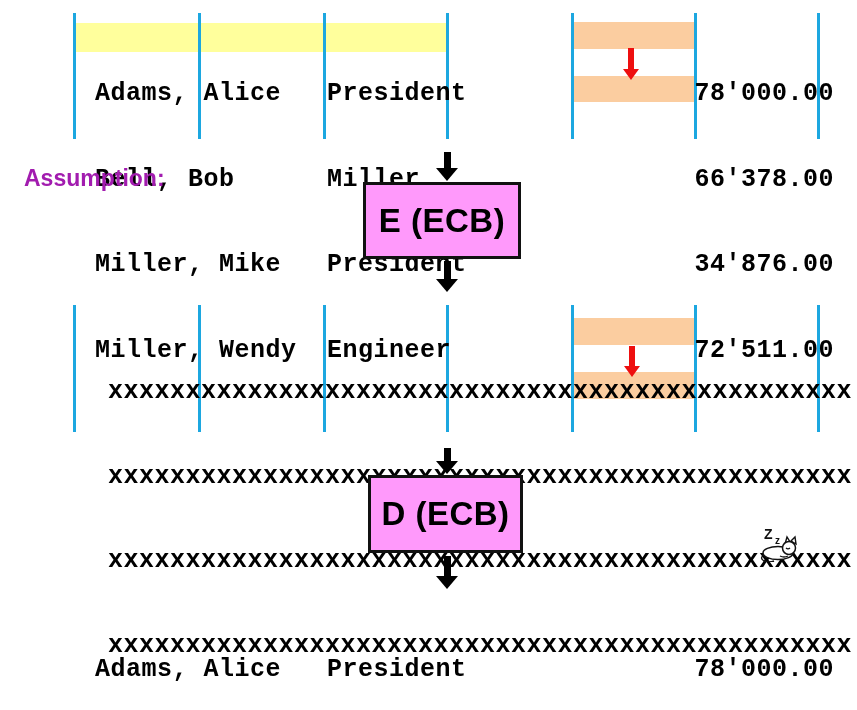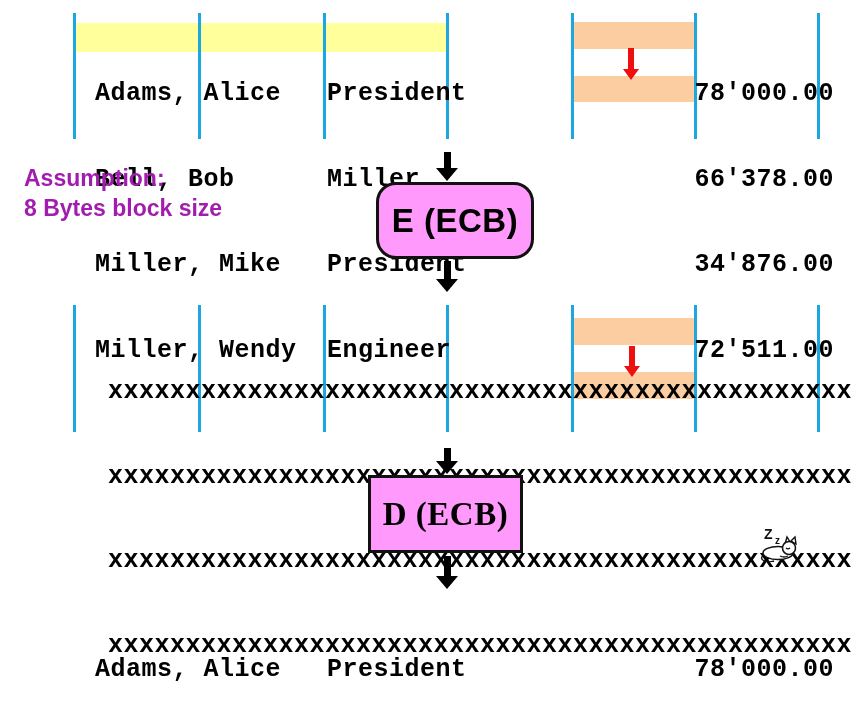--- a/index.html
+++ b/index.html
@@ -106,28 +106,27 @@
     </div>
     <div class="trow">
       <span class="col-name">Miller, Wendy</span>
       <span class="col-title">Engineer</span>
       <span class="col-salary">72'511.00</span>
     </div>
   </div>
 
   <div id="assumption">
     <div>Assumption:</div>
-    <div>8 Bytes block size</div>
   </div>
 
   <div class="black-arrow" style="left:436px; top:152px; height:29px;">
     <div class="shaft"></div>
     <div class="head"></div>
   </div>
-  <div class="ecb-box" style="left:376px; top:182px; width:152px; height:71px;border-radius:20px;">
+  <div class="ecb-box" style="left:363px; top:182px; width:152px; height:71px;">
     <span>E (ECB)</span>
   </div>
   <div class="black-arrow" style="left:436px; top:261px; height:31px;">
     <div class="shaft"></div>
     <div class="head"></div>
   </div>
 
   <div class="hl hl-orange" style="left:572px; top:318px; width:125px; height:27px;"></div>
   <div class="hl hl-orange" style="left:572px; top:372px; width:125px; height:27px;"></div>
 
@@ -148,21 +147,21 @@
     <div class="x-row">xxxxxxxxxxxxxxxxxxxxxxxxxxxxxxxxxxxxxxxxxxxxxxxx</div>
     <div class="x-row">xxxxxxxxxxxxxxxxxxxxxxxxxxxxxxxxxxxxxxxxxxxxxxxx</div>
     <div class="x-row">xxxxxxxxxxxxxxxxxxxxxxxxxxxxxxxxxxxxxxxxxxxxxxxx</div>
     <div class="x-row">xxxxxxxxxxxxxxxxxxxxxxxxxxxxxxxxxxxxxxxxxxxxxxxx</div>
   </div>
 
   <div class="black-arrow" style="left:436px; top:448px; height:26px;">
     <div class="shaft"></div>
     <div class="head"></div>
   </div>
-  <div class="ecb-box" style="left:368px; top:475px; width:149px; height:72px;font-family:Liberation Serif, serif;">
+  <div class="ecb-box" style="left:368px; top:475px; width:149px; height:72px;">
     <span>D (ECB)</span>
   </div>
   <div class="black-arrow" style="left:436px; top:556px; height:33px;">
     <div class="shaft"></div>
     <div class="head"></div>
   </div>
 
   <div id="sleep-icon">
     <svg width="48" height="44" viewBox="0 0 48 44">
       <text x="8" y="21" font-size="14" font-weight="bold" fill="#111">Z</text>

